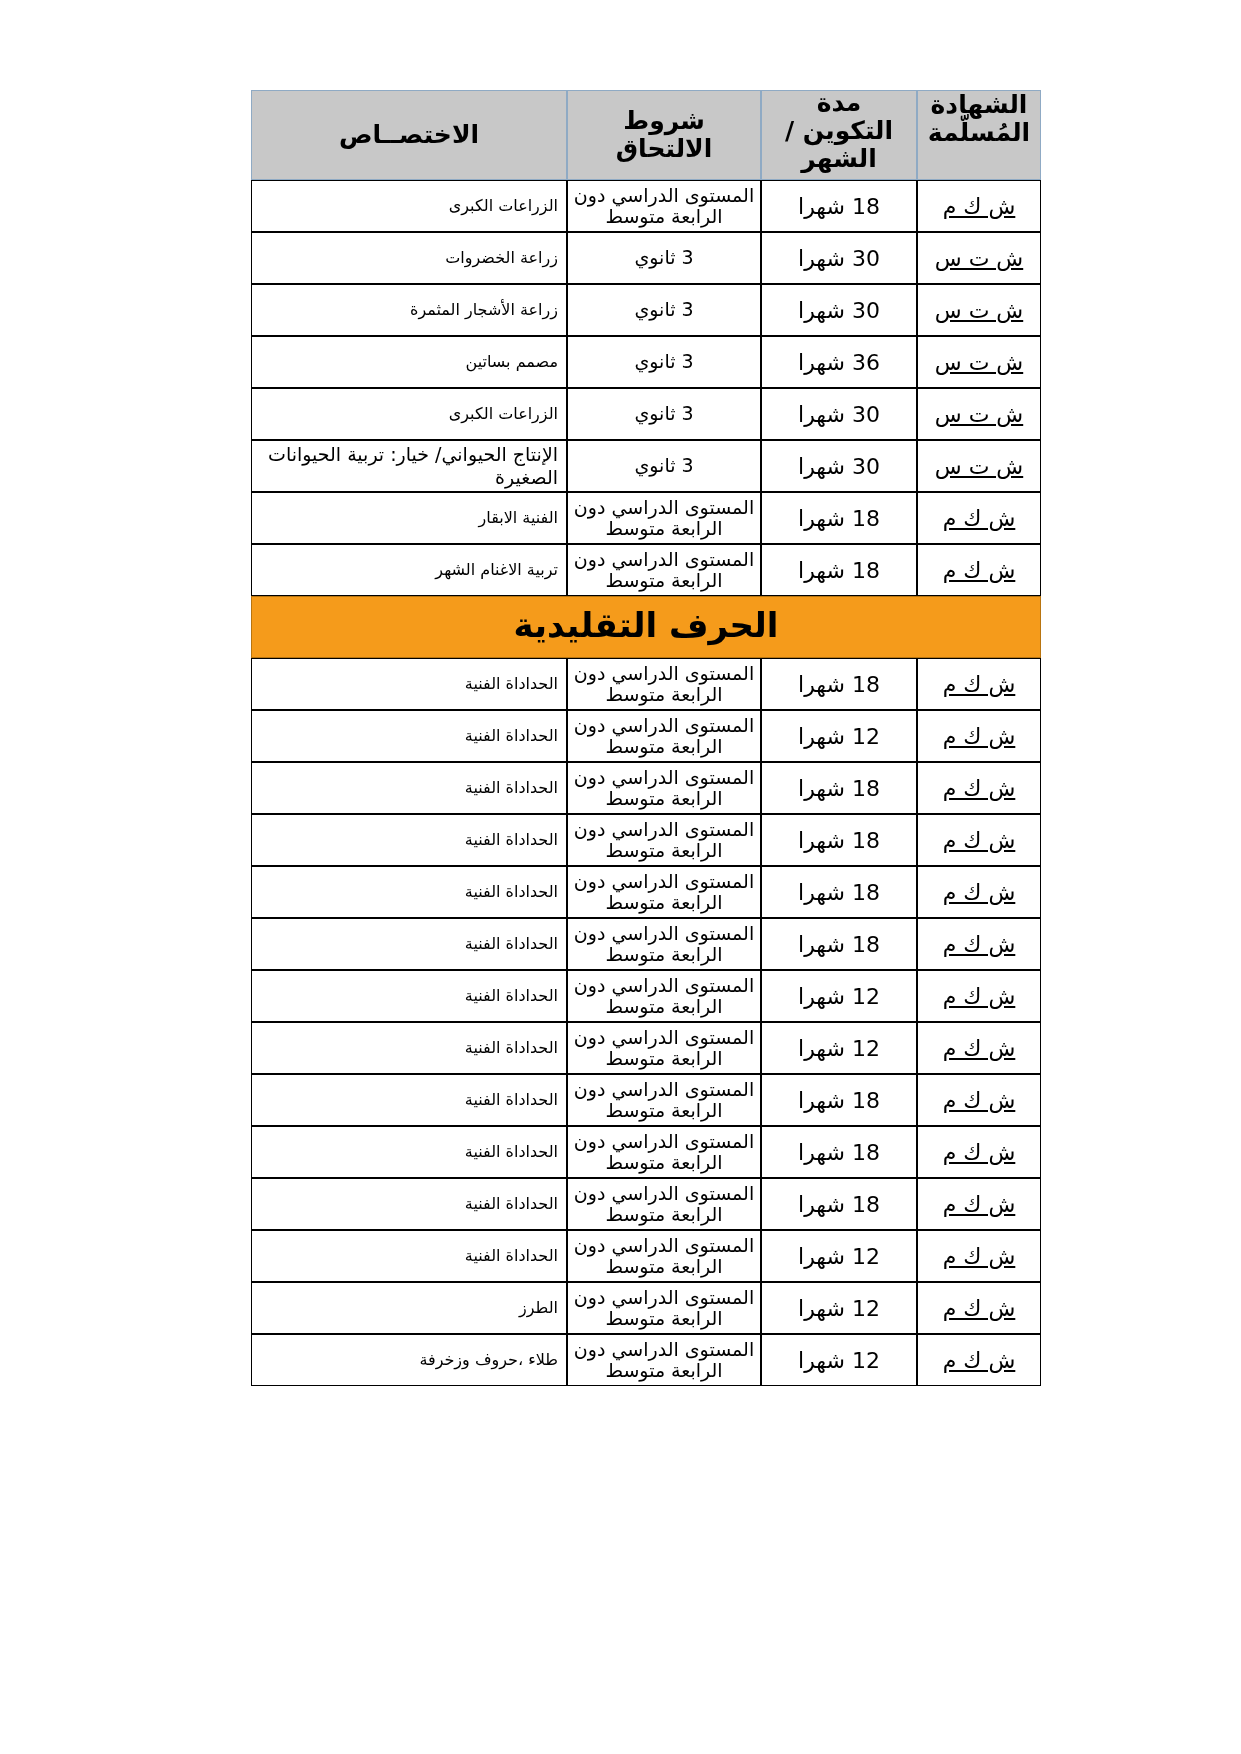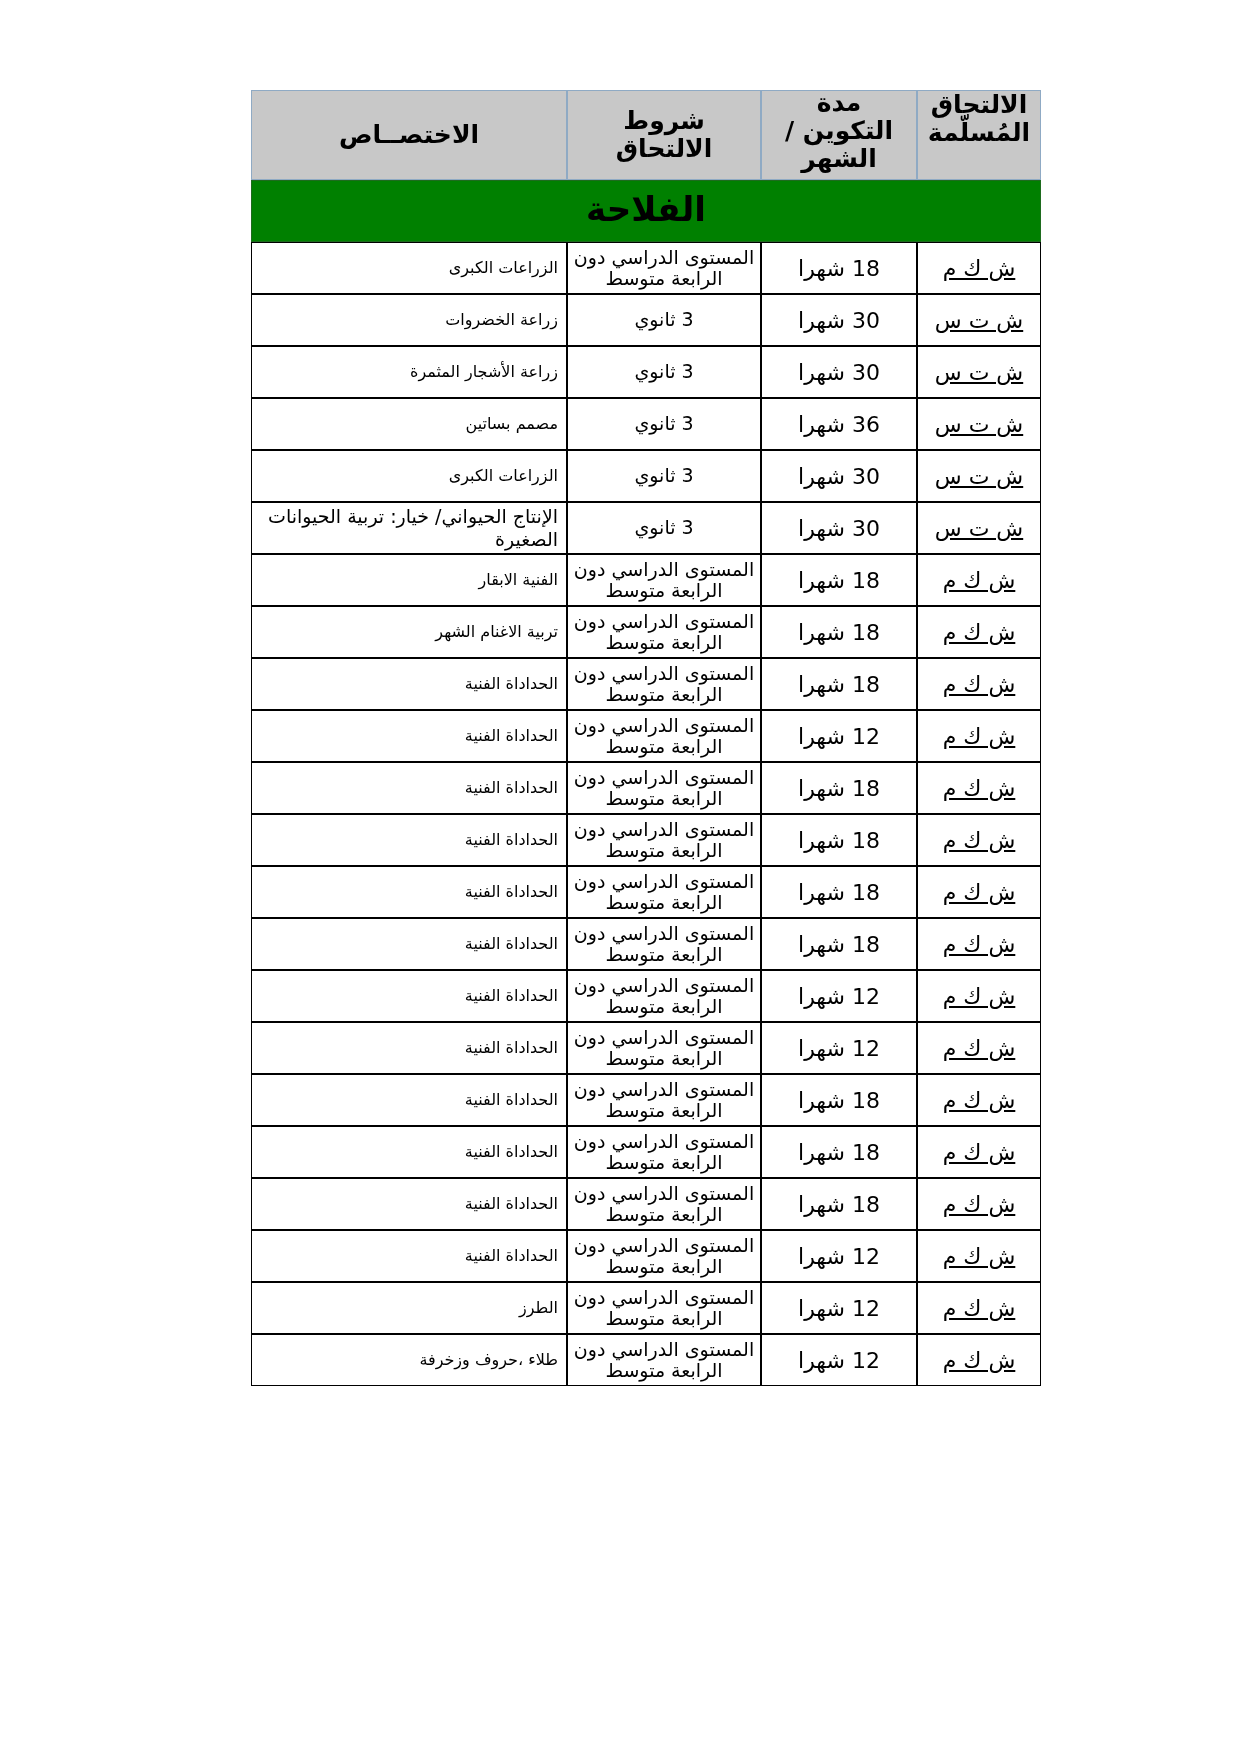--- a/index.html
+++ b/index.html
@@ -139,37 +139,34 @@
     <table class="main">
       <colgroup>
         <col class="c-cert">
         <col class="c-dur">
         <col class="c-cond">
         <col class="c-spec">
       </colgroup>
       <thead>
         <tr class="head">
           <th class="cert-head">
-            <span class="clip">الالتحاق المُسلّمة</span>
+            <span class="clip">الشهادة المُسلّمة</span>
           </th>
           <th class="dur-head">
             <span class="clip">مدة التكوين /الشهر</span>
           </th>
           <th>
             <span class="clip">شروط الالتحاق</span>
           </th>
           <th>
             <span class="clip">الاختصــاص</span>
           </th>
         </tr>
       </thead>
       <tbody id="tbody">
-          <tr class="section green">
-            <td colspan="4" style="background: rgb(0, 128, 0);">الفلاحة</td>
-          </tr>
           <tr class="data h-tall">
             <td class="cell-cert">ش ك م</td>
             <td class="cell-dur">18 شهرا</td>
             <td class="cell-cond">المستوى الدراسي دون الرابعة متوسط</td>
             <td class="cell-spec">الزراعات الكبرى</td>
           </tr>
           <tr class="data h-tall">
             <td class="cell-cert">ش ت س</td>
             <td class="cell-dur">30 شهرا</td>
             <td class="cell-cond">3 ثانوي</td>
@@ -203,20 +200,23 @@
             <td class="cell-cert">ش ك م</td>
             <td class="cell-dur">18 شهرا</td>
             <td class="cell-cond">المستوى الدراسي دون الرابعة متوسط</td>
             <td class="cell-spec">الفنية الابقار</td>
           </tr>
           <tr class="data h-tall">
             <td class="cell-cert">ش ك م</td>
             <td class="cell-dur">18 شهرا</td>
             <td class="cell-cond">المستوى الدراسي دون الرابعة متوسط</td>
             <td class="cell-spec">تربية الاغنام الشهر</td>
+          </tr>
+          <tr class="section orange">
+            <td colspan="4" style="background: rgb(245, 155, 27);">الحرف التقليدية</td>
           </tr>
           <tr class="data h-tall">
             <td class="cell-cert">ش ك م</td>
             <td class="cell-dur">18 شهرا</td>
             <td class="cell-cond">المستوى الدراسي دون الرابعة متوسط</td>
             <td class="cell-spec">الحداداة الفنية</td>
           </tr>
           <tr class="data h-tall">
             <td class="cell-cert">ش ك م</td>
             <td class="cell-dur">12 شهرا</td>

